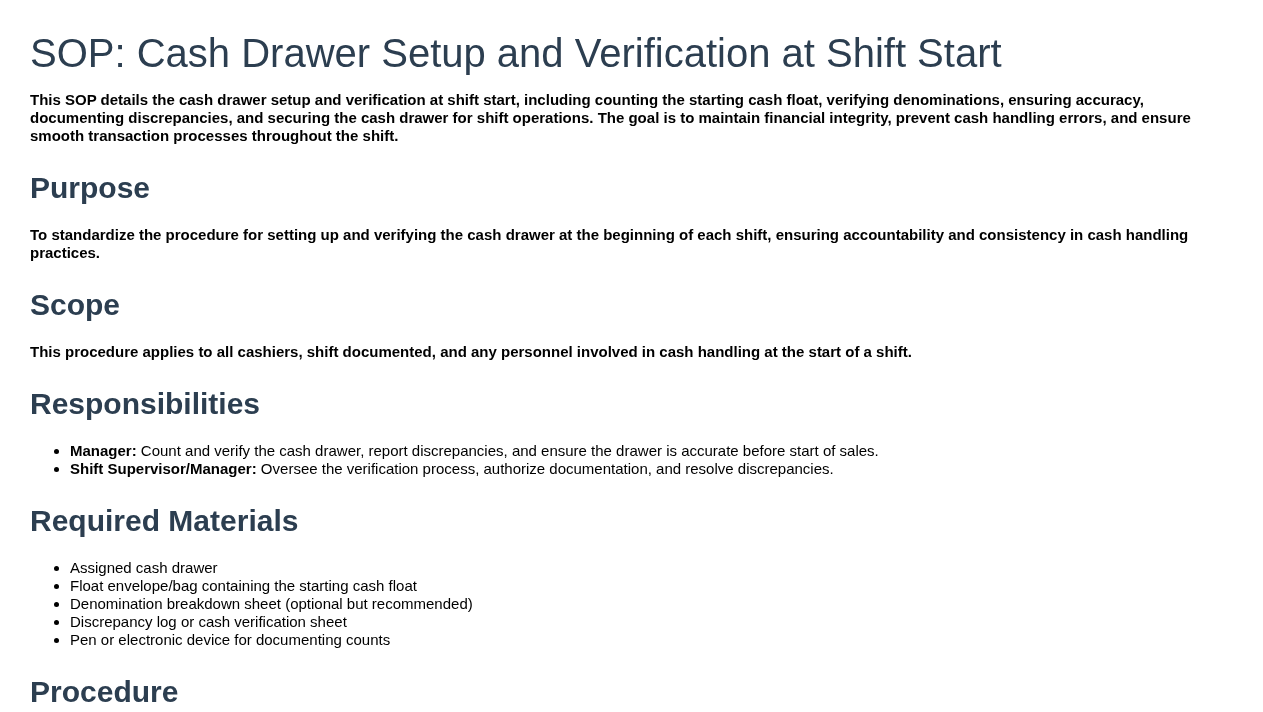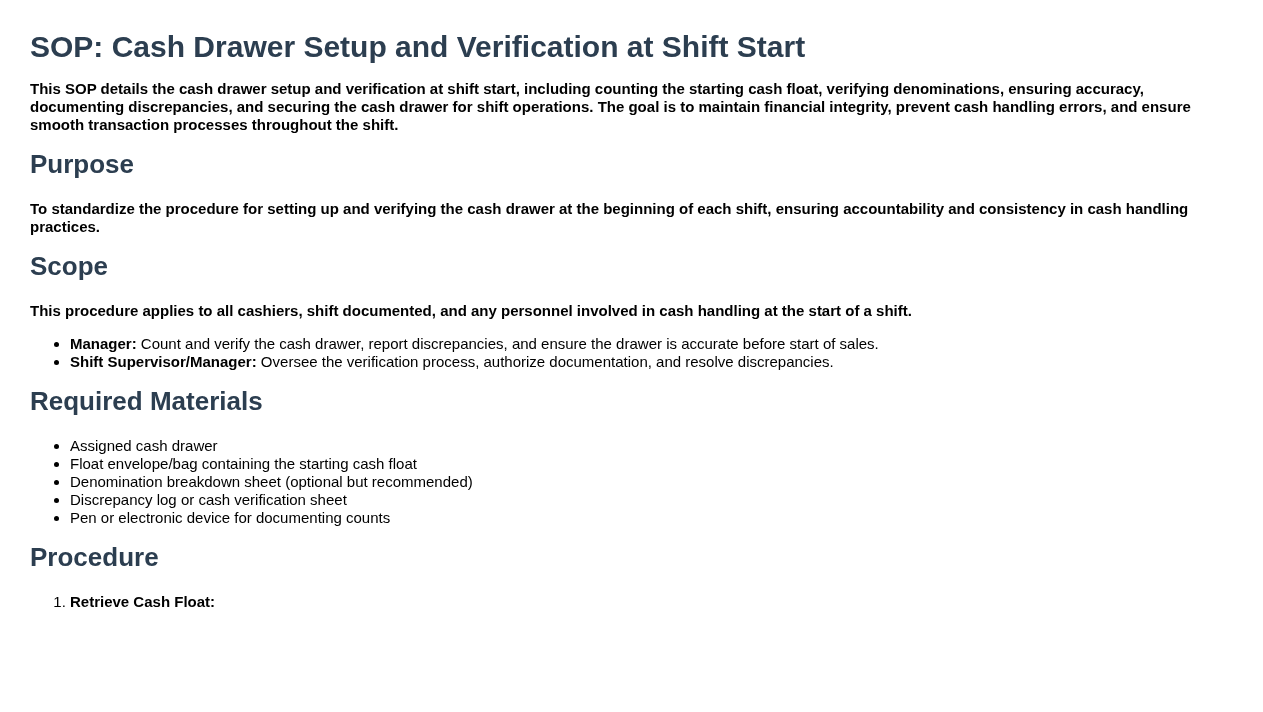--- a/index.html
+++ b/index.html
@@ -20,30 +20,30 @@
     height: 712px;
     overflow: hidden;
   }
   .doc {
     padding: 12px 32px 0 30px;
     font-size: 15px;
     line-height: 1.2;
   }
   h1 {
     color: var(--heading-color);
-    font-size: 30px;
-    font-weight: bold;
+    font-size: 40px;
+    font-weight: normal;
     line-height: 1.15;
     margin: 18px 0 8px 0;
   }
   h2 {
     color: var(--heading-color);
-    font-size: 26px;
+    font-size: 30px;
     font-weight: bold;
-    margin: 15px 0 20px 0;
+    margin: 25px 0 20px 0;
   }
   p {
     margin: 15px 0;
     font-weight: bold;
   }
   ul, ol {
     margin: 15px 0;
     padding-left: 40px;
   }
   li { margin: 0; }
@@ -60,20 +60,21 @@
   <h1>SOP: Cash Drawer Setup and Verification at Shift Start</h1>
 
   <p><span>This SOP details the </span><strong>cash drawer setup and verification at shift start</strong><span>, including counting the starting cash float, verifying denominations, ensuring accuracy, documenting discrepancies, and securing the cash drawer for shift operations. The goal is to maintain financial integrity, prevent cash handling errors, and ensure smooth transaction processes throughout the shift.</span></p>
 
   <h2>Purpose</h2>
   <p>To standardize the procedure for setting up and verifying the cash drawer at the beginning of each shift, ensuring accountability and consistency in cash handling practices.</p>
 
   <h2>Scope</h2>
   <p><span>This procedure applies to all </span><strong>cashiers</strong><span>, </span><strong>shift documented</strong><span>, and any personnel involved in cash handling at the start of a shift.</span></p>
 
+  <h2>Responsibilities</h2>
   <ul>
     <li><strong>Manager:</strong><span> Count and verify the cash drawer, report discrepancies, and ensure the drawer is accurate before start of sales.</span></li>
     <li><strong>Shift Supervisor/Manager:</strong><span> Oversee the verification process, authorize documentation, and resolve discrepancies.</span></li>
   </ul>
 
   <h2>Required Materials</h2>
   <ul>
     <li>Assigned cash drawer</li>
     <li>Float envelope/bag containing the starting cash float</li>
     <li>Denomination breakdown sheet (optional but recommended)</li>

